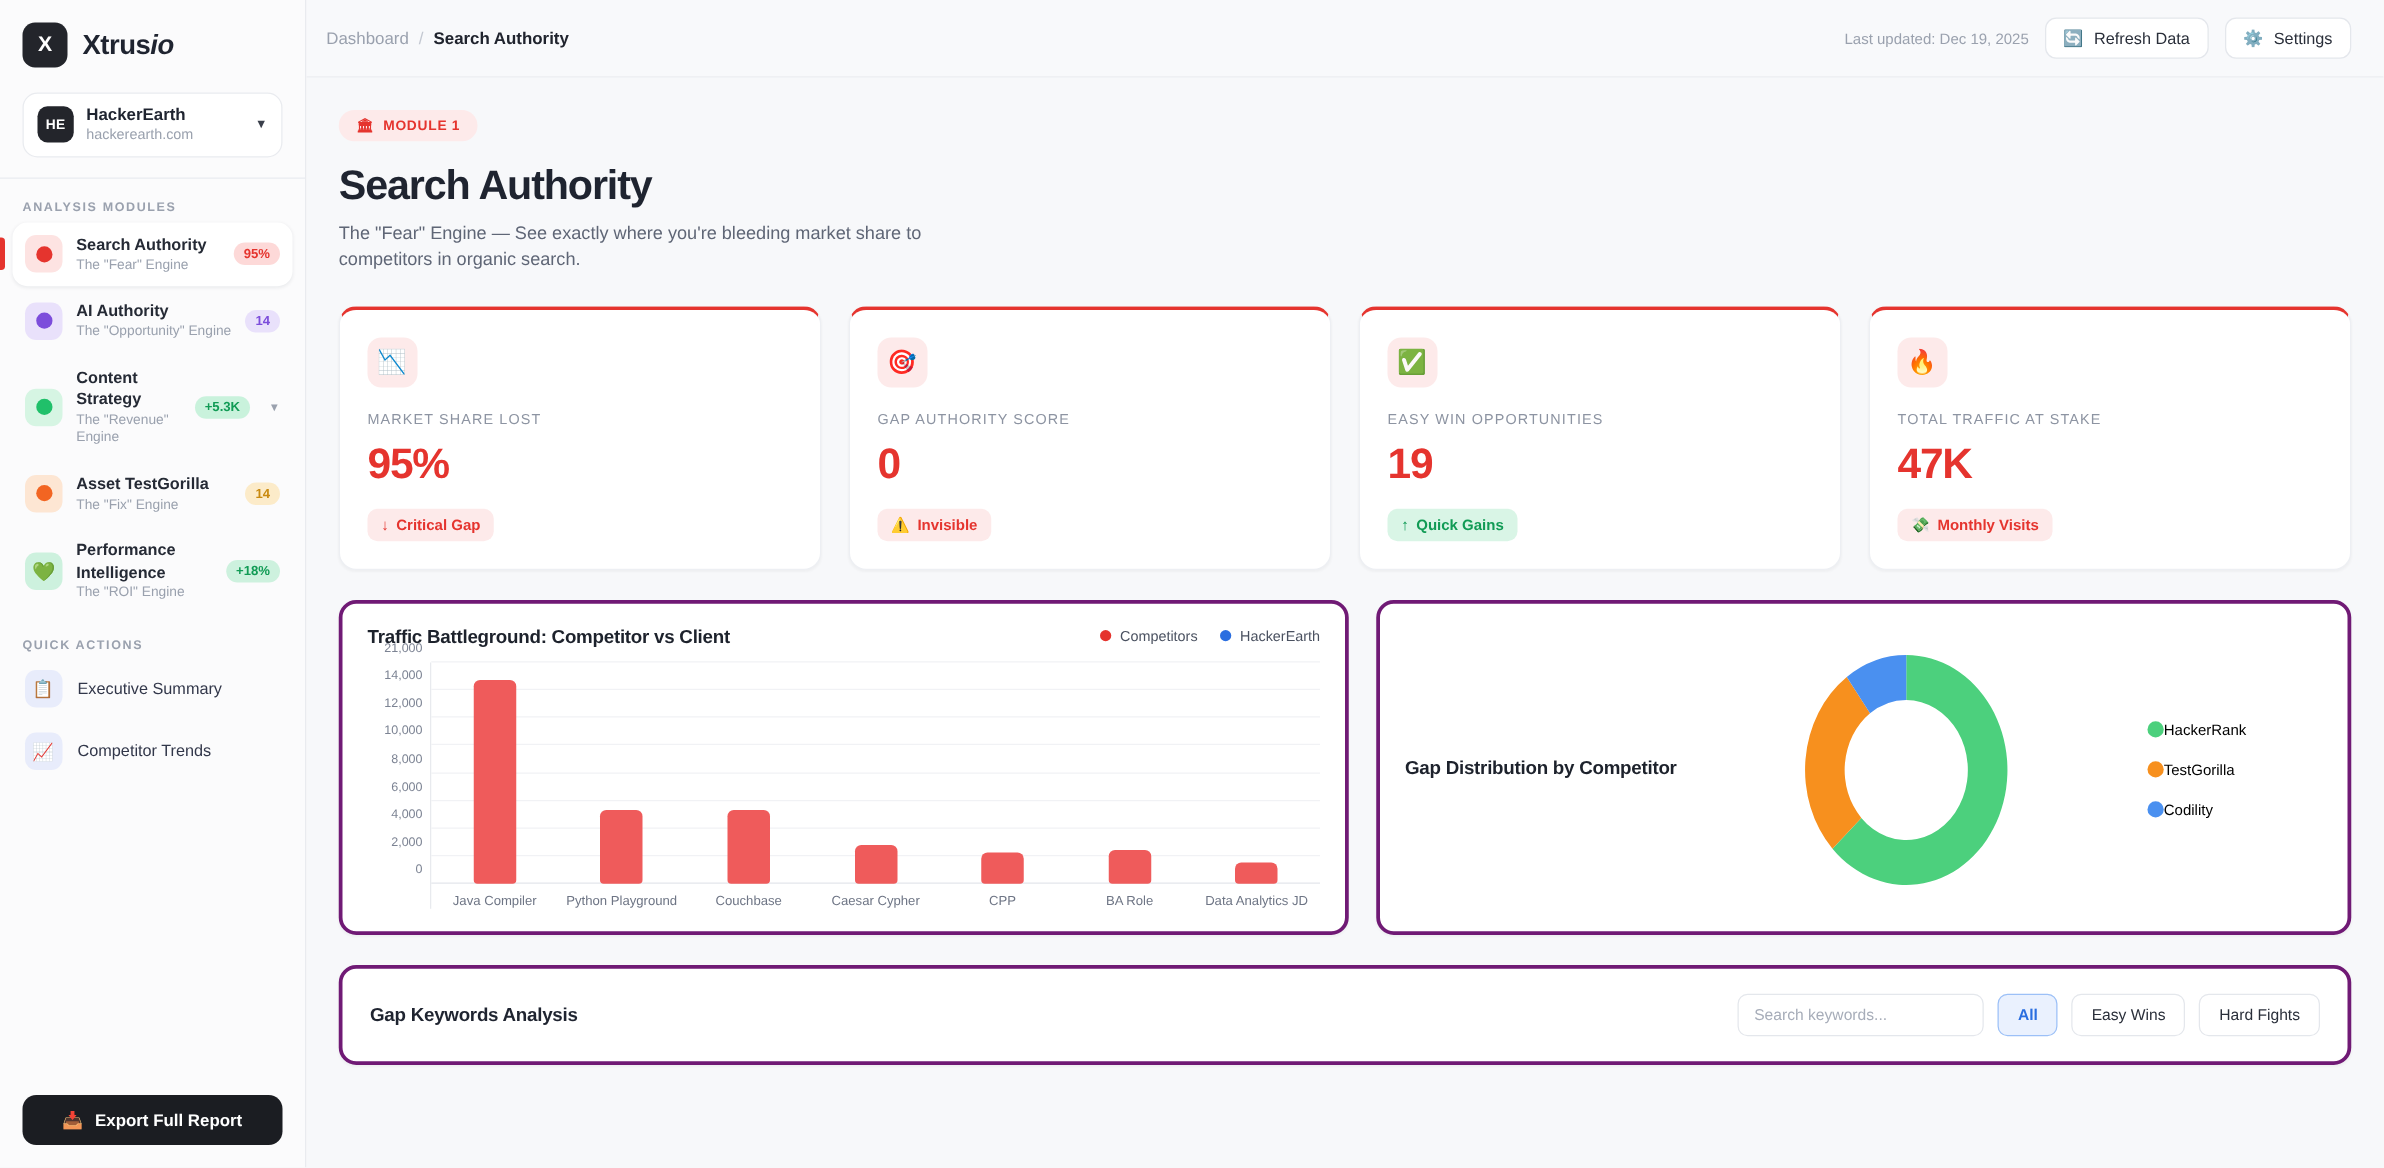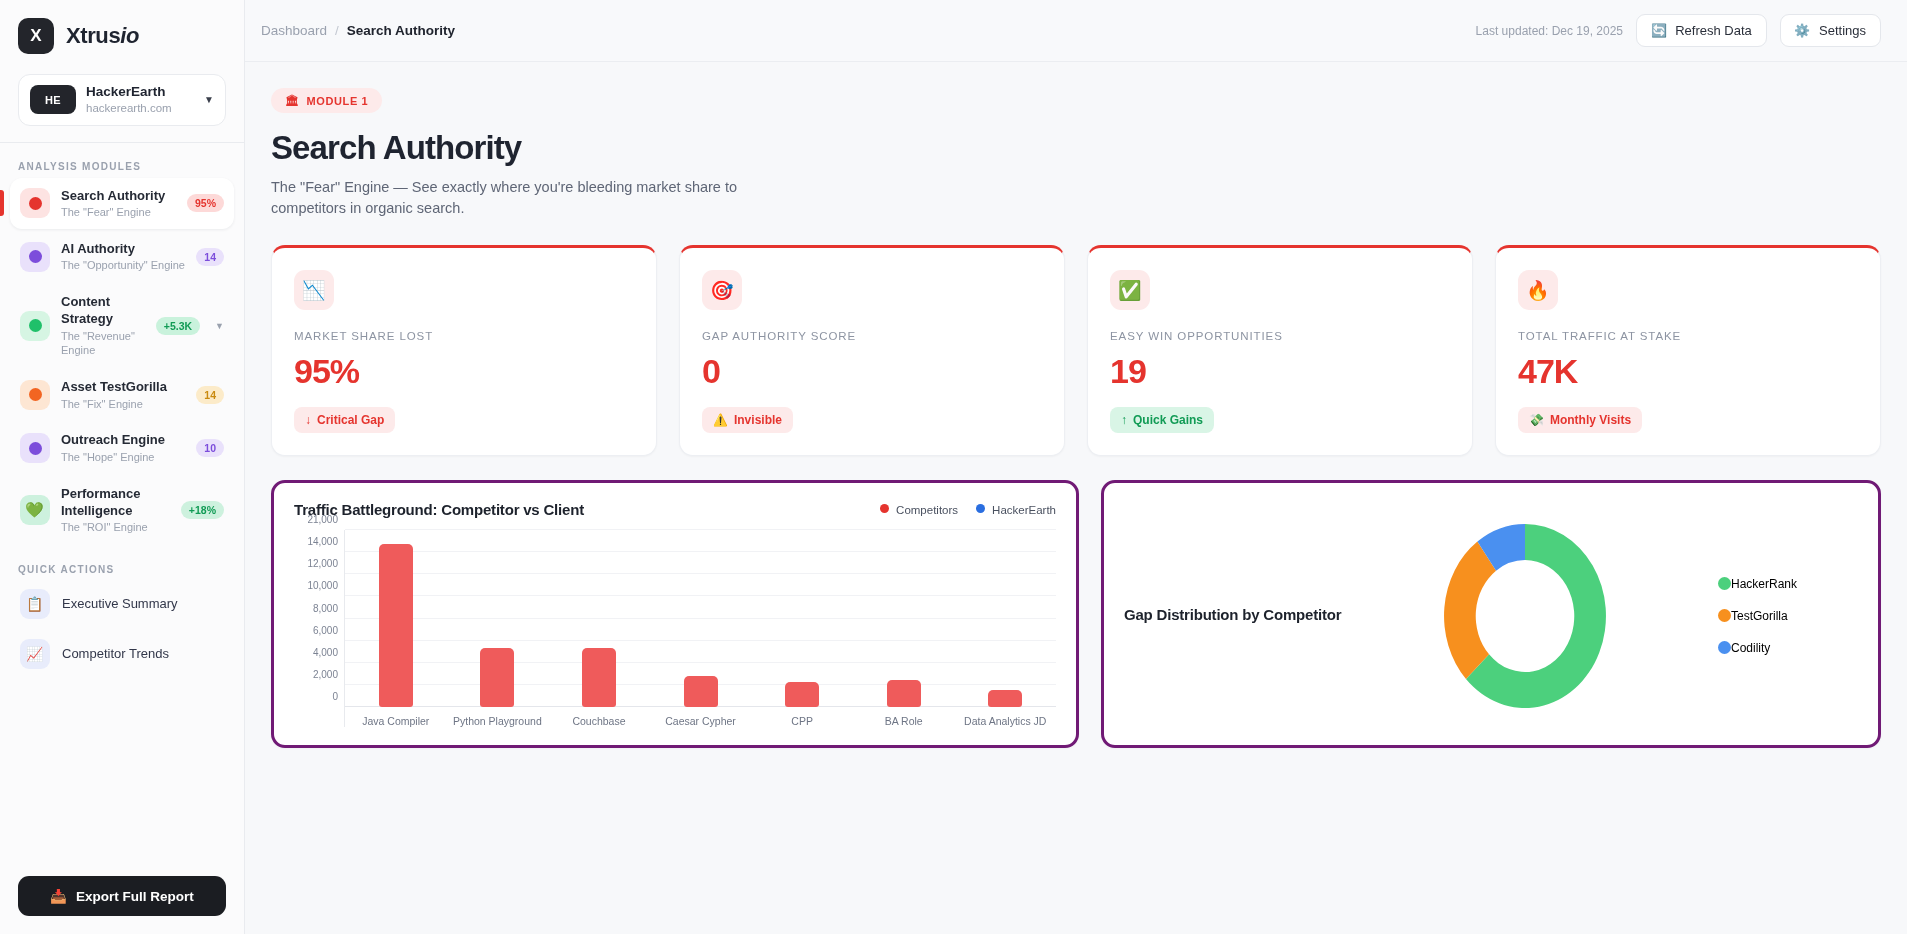--- a/index.html
+++ b/index.html
@@ -27,21 +27,21 @@
     font-size: 17px; font-weight: 700;
   }
   .brand-name { font-size: 22px; font-weight: 700; letter-spacing: -0.4px; }
   .brand-name .it { font-style: italic; font-weight: 700; }
 
   .org-card {
     margin: 10px 18px 0 18px; border: 1px solid #e9ebef; border-radius: 12px;
     background: #fff; padding: 9px 11px; display: flex; align-items: center; gap: 10px;
   }
   .org-avatar {
-    width: 46px; height: 29px; border-radius: 8px; background: #23252b; color: #fff;
+    width: 29px; height: 29px; border-radius: 8px; background: #23252b; color: #fff;
     display: flex; align-items: center; justify-content: center;
     font-size: 11px; font-weight: 700; letter-spacing: .3px;
   }
   .org-text { flex: 1; min-width: 0; }
   .org-name { font-size: 13.5px; font-weight: 600; line-height: 1.25; }
   .org-domain { font-size: 11.5px; color: #9aa1ae; line-height: 1.3; }
   .org-caret { font-size: 10px; color: #3a3f4b; }
 
   .sb-divider { height: 1px; background: #e9ebef; margin: 16px 0 0 0; }
 
@@ -249,30 +249,20 @@
         </div>
         <div class="mod">
           <span class="mod-ico" style="background:#fde6d3">
             <span class="dot" style="background:#f26522"></span>
           </span>
           <span class="mod-txt">
             <span class="mod-title" style="display: block;">Asset TestGorilla</span>
             <span class="mod-sub" style="display: block;">The "Fix" Engine</span>
           </span>
           <span class="mod-badge" style="background:#fcebc9;color:#c98a10">14</span>
-        </div>
-        <div class="mod">
-          <span class="mod-ico" style="background:#e9e1fb">
-            <span class="dot" style="background:#7c4ddb"></span>
-          </span>
-          <span class="mod-txt">
-            <span class="mod-title" style="display: block;">Outreach Engine</span>
-            <span class="mod-sub" style="display: block;">The "Hope" Engine</span>
-          </span>
-          <span class="mod-badge" style="background:#e9e1fb;color:#7c4ddb">10</span>
         </div>
         <div class="mod">
           <span class="mod-ico" style="background:#cdf1de">
             <span style="font-size:15px">💚</span>
           </span>
           <span class="mod-txt">
             <span class="mod-title" style="display: block;">Performance Intelligence</span>
             <span class="mod-sub" style="display: block;">The "ROI" Engine</span>
           </span>
           <span class="mod-badge" style="background:#cdf1de;color:#119b55">+18%</span>
@@ -447,16 +437,27 @@
                 <div class="dl-item">
                   <span class="dl-dot" style="background:#4a90f0"></span>
                   <span>Codility</span>
                 </div>
               </div>
           </div>
         </section>
 
       </div>
 
+      <section class="card table-card">
+        <div class="table-title">Gap Keywords Analysis</div>
+        <div class="table-tools">
+          <input class="search-input" type="text" placeholder="Search keywords..." style="">
+          <div style="display:flex; gap:11px;" id="filters">
+              <button class="fbtn on">All</button>
+              <button class="fbtn">Easy Wins</button>
+              <button class="fbtn">Hard Fights</button>
+            </div>
+        </div>
+      </section>
 
     </div>
   </main>
 </div>
 
 </body></html>

